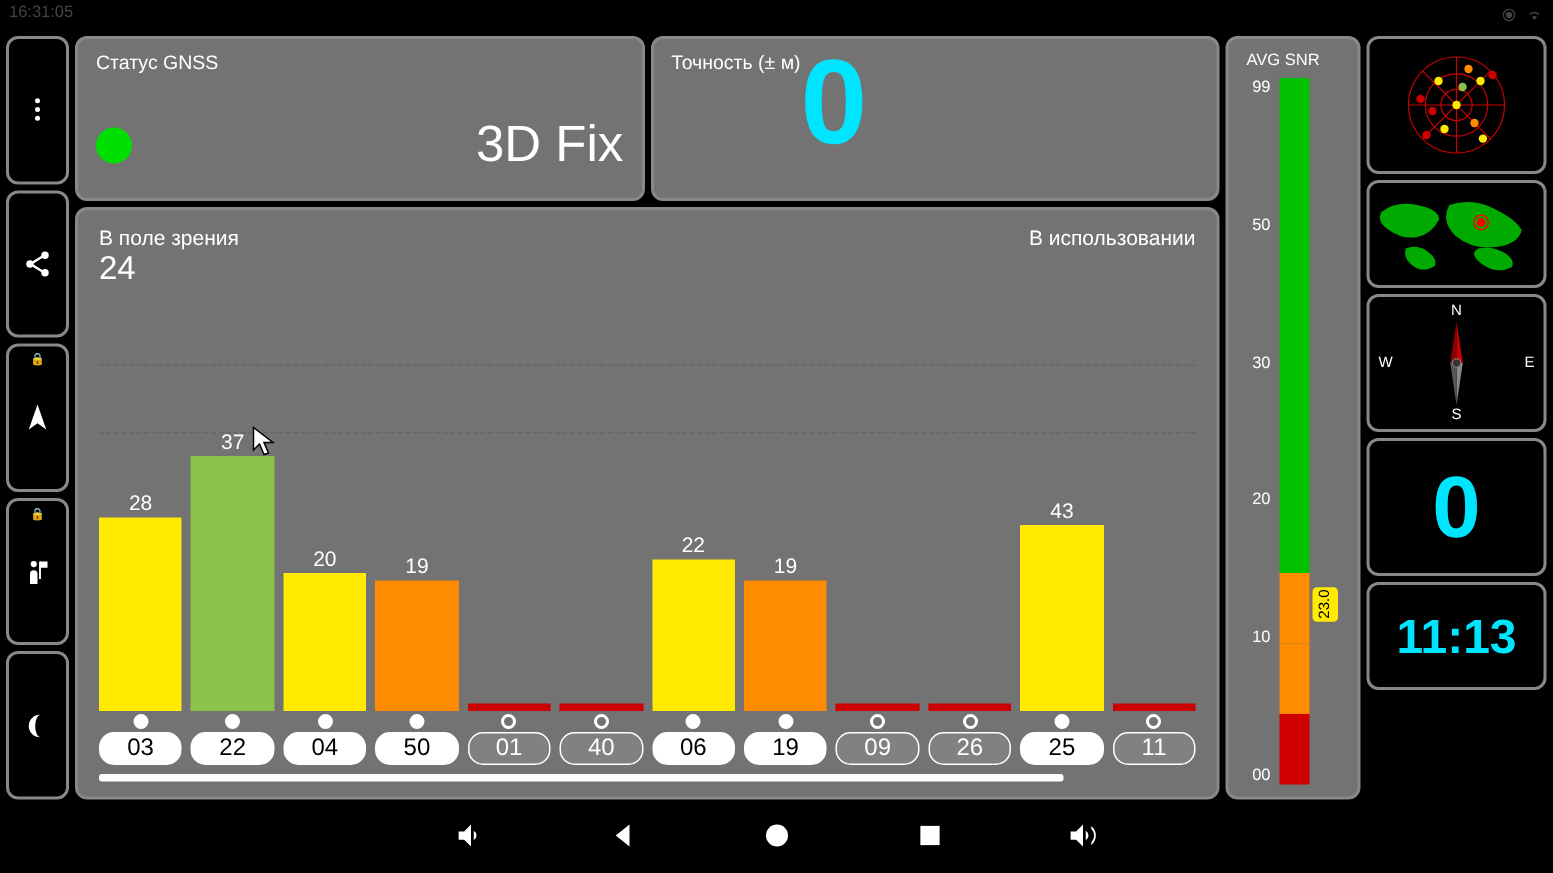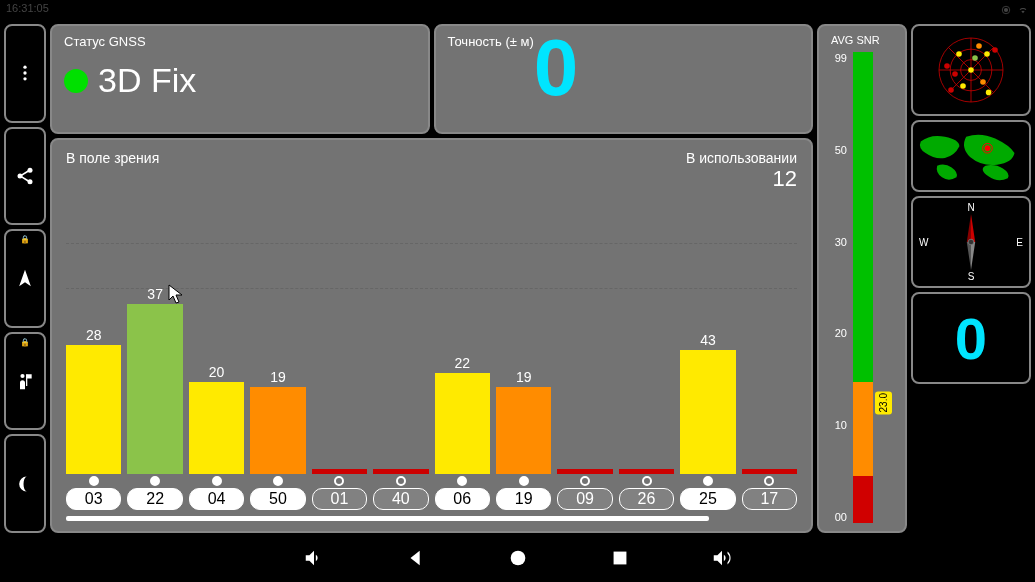--- a/index.html
+++ b/index.html
@@ -16,21 +16,21 @@
   .leftbtn svg { width: 20px; height: 20px; fill: #fff; }
   .lock-badge { position: absolute; top: 4px; left: 50%; transform: translateX(-50%); font-size: 8px; color: #fff; }
   
   
   .center { flex: 1; display: flex; flex-direction: column; gap: 4px; }
   .toprow { display: flex; gap: 4px; height: 110px; }
   .panel { border: 2px solid #888; border-radius: 8px; background: #737373; color: #fff; position: relative; }
   
   .status-panel { flex: 1; padding: 8px 12px; }
   .status-title { font-size: 13px; }
-  .status-body { display: flex; align-items: center; gap: 10px; margin-top: 12px; }
+  .status-body { display: flex; align-items: center; gap: 10px; margin-top: 28px; justify-content: space-between; }
   .status-dot { width: 24px; height: 24px; border-radius: 50%; background: #00e000; }
   .status-text { font-size: 34px; font-weight: 300; }
   
   .accuracy-panel { flex: 1; padding: 8px 12px; display: flex; }
   .accuracy-title { font-size: 13px; }
   .accuracy-value { font-size: 80px; color: #00e5ff; font-weight: bold; text-align: right; line-height: 1; margin-top: -6px; }
   
   
   .chart-panel { flex: 1; padding: 10px 14px; display: flex; flex-direction: column; }
   .chart-header { display: flex; justify-content: space-between; font-size: 14px; }
@@ -151,24 +151,24 @@
       <div class="panel accuracy-panel">
         <div class="accuracy-title">Точность (± м)</div>
         <div class="accuracy-value">0</div>
       </div>
     </div>
 
     <div class="panel chart-panel">
       <div class="chart-header">
         <div>
           <div>В поле зрения</div>
+          <div class="chart-count">24</div>
         </div>
         <div class="right">
           <div>В использовании</div>
-          <div class="chart-count">12</div>
         </div>
       </div>
       <div class="chart-area">
         <div class="gridline" style="bottom:266px"></div>
         <div class="gridline" style="bottom:221px"></div>
         <div class="bars" id="bars">
             <div class="bar-slot">
               <div class="bar-value">28</div>
               <div class="bar yellow" style="height:128.8px"></div>
             </div>
@@ -252,21 +252,21 @@
             <div class="bar-slot">
               <div class="sat-dot "></div>
               <div class="sat-pill ">26</div>
             </div>
             <div class="bar-slot">
               <div class="sat-dot filled"></div>
               <div class="sat-pill active">25</div>
             </div>
             <div class="bar-slot">
               <div class="sat-dot "></div>
-              <div class="sat-pill ">17</div>
+              <div class="sat-pill ">11</div>
             </div>
           </div>
       </div>
       <div class="chart-scrollbar"></div>
     </div>
   </div>
 
   <div class="snr-col">
     <div class="panel snr-panel">
       <div class="snr-title">AVG SNR</div>
@@ -331,20 +331,23 @@
         <path d="M50 10 L56 50 L50 50 z" fill="#c00"></path>
           <path d="M50 10 L44 50 L50 50 z" fill="#800"></path>
         <path d="M50 90 L56 50 L50 50 z" fill="#888"></path>
           <path d="M50 90 L44 50 L50 50 z" fill="#555"></path>
         <circle cx="50" cy="50" r="4" fill="#333" stroke="#888"></circle>
       </svg>
     </div>
     <div class="rightbtn counter">
       <div class="counter-value">0</div>
     </div>
+    <div class="rightbtn clock">
+      <div class="clock-value">11:13</div>
+    </div>
   </div>
 </div>
 
 <div class="navbar">
   <div class="navbtn">
     <svg viewBox="0 0 24 24">
         <path d="M3 9v6h4l5 5V4L7 9H3zm13 3a4 4 0 00-2-3.5v7A4 4 0 0016 12z"></path>
       </svg>
   </div>
   <div class="navbtn">

